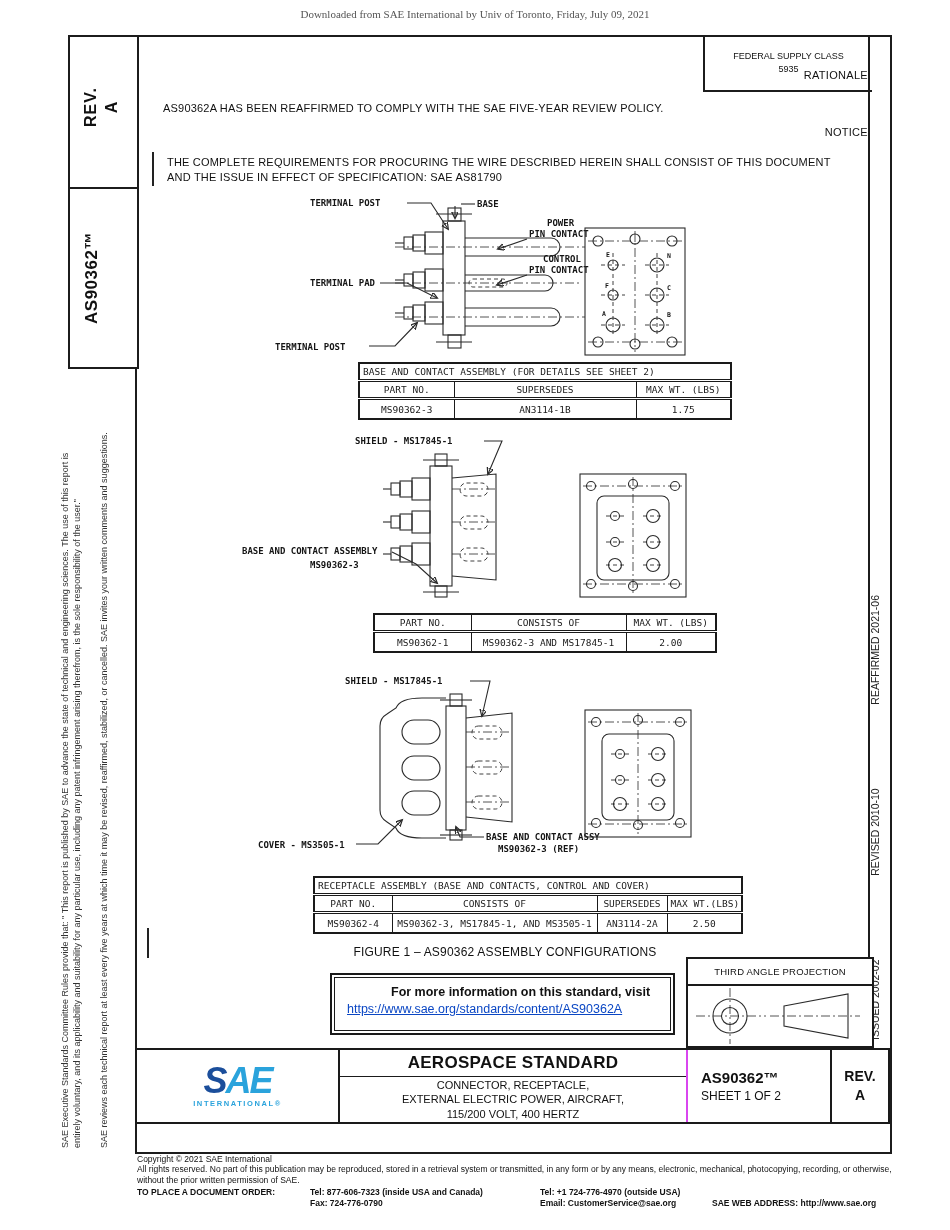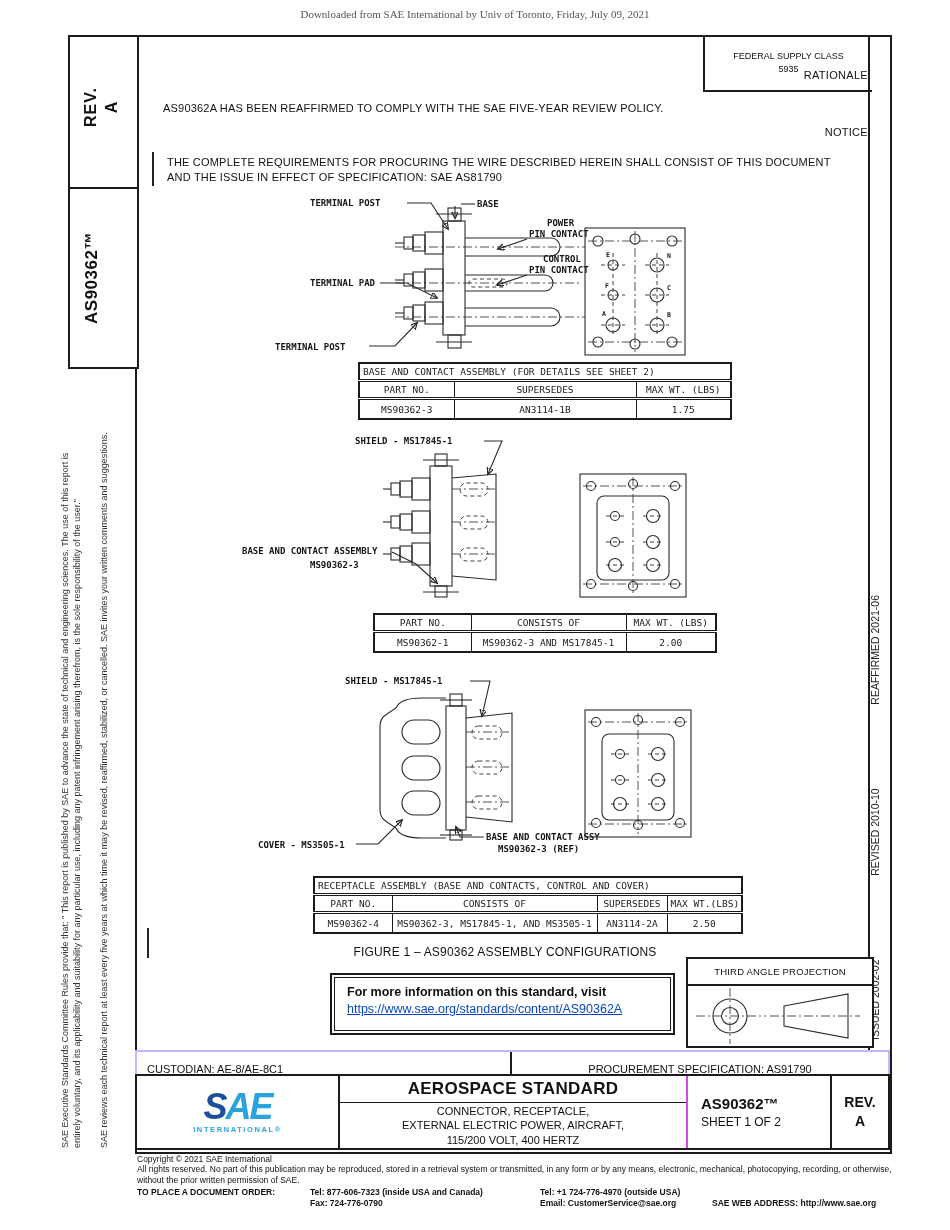--- a/index.html
+++ b/index.html
@@ -54,36 +54,36 @@
   table.spec .t-title td{border-bottom:3px double #1a1a1a;}
   table.spec .t-head td{border-bottom:3px double #1a1a1a;text-align:center;}
   table.spec .t-row td{text-align:center;padding-top:4px;padding-bottom:3px;}
 
   .fig-caption{left:135px;top:945px;width:740px;text-align:center;font-size:12px;letter-spacing:.2px;}
 
   
   .info-outer{left:330px;top:973px;width:345px;height:62px;border:2px solid #1a1a1a;padding:2px;box-sizing:border-box;}
   .info-inner{width:100%;height:100%;border:1.5px solid #1a1a1a;box-sizing:border-box;
               padding:7px 0 0 12px;}
-  .info-line{font-size:12.5px;font-weight:bold;}
+  .info-line{font-size:12.5px;font-weight:bold;margin-left:44px;}
   .info-link{font-size:12.5px;color:#0b47c4;text-decoration:underline;display:inline-block;margin-top:3px;}
 
   
   .proj-box{left:686px;top:957px;width:188px;height:91px;border:2px solid #1a1a1a;background:#fff;box-sizing:border-box;}
   .proj-label{height:25px;border-bottom:2px solid #1a1a1a;display:flex;align-items:center;
               justify-content:center;font-size:9.5px;letter-spacing:.2px;}
 
   
   .cust-row{left:135px;top:1050px;width:755px;height:38px;border:2px solid #c4b5fd;box-sizing:border-box;
             display:flex;background:#fff;}
   .cust-cell{width:375px;border-right:2px solid #1a1a1a;display:flex;align-items:center;
              padding-left:10px;font-size:11px;box-sizing:border-box;}
   .proc-cell{flex:1;display:flex;align-items:center;justify-content:center;font-size:11px;}
 
-  .title-block{left:135px;top:1074px;width:755px;height:76px;border:2px solid #1a1a1a;box-sizing:border-box;
+  .title-block{left:135px;top:1048px;width:755px;height:76px;border:2px solid #1a1a1a;box-sizing:border-box;
                display:flex;background:#fff;}
   .tb-logo{width:203px;border-right:2px solid #1a1a1a;display:flex;flex-direction:column;
            align-items:center;justify-content:center;box-sizing:border-box;}
   .tb-title{width:348px;border-right:2px solid #d946ef;display:flex;flex-direction:column;box-sizing:border-box;}
   .tb-kind{height:26px;border-bottom:1.5px solid #1a1a1a;display:flex;align-items:center;justify-content:center;
            font-size:17px;font-weight:bold;letter-spacing:.3px;}
   .tb-sub{flex:1;display:flex;flex-direction:column;align-items:center;justify-content:center;
           font-size:11px;line-height:14.5px;}
   .tb-doc{width:144px;border-right:2px solid #1a1a1a;display:flex;flex-direction:column;justify-content:center;
           padding-left:13px;box-sizing:border-box;}

